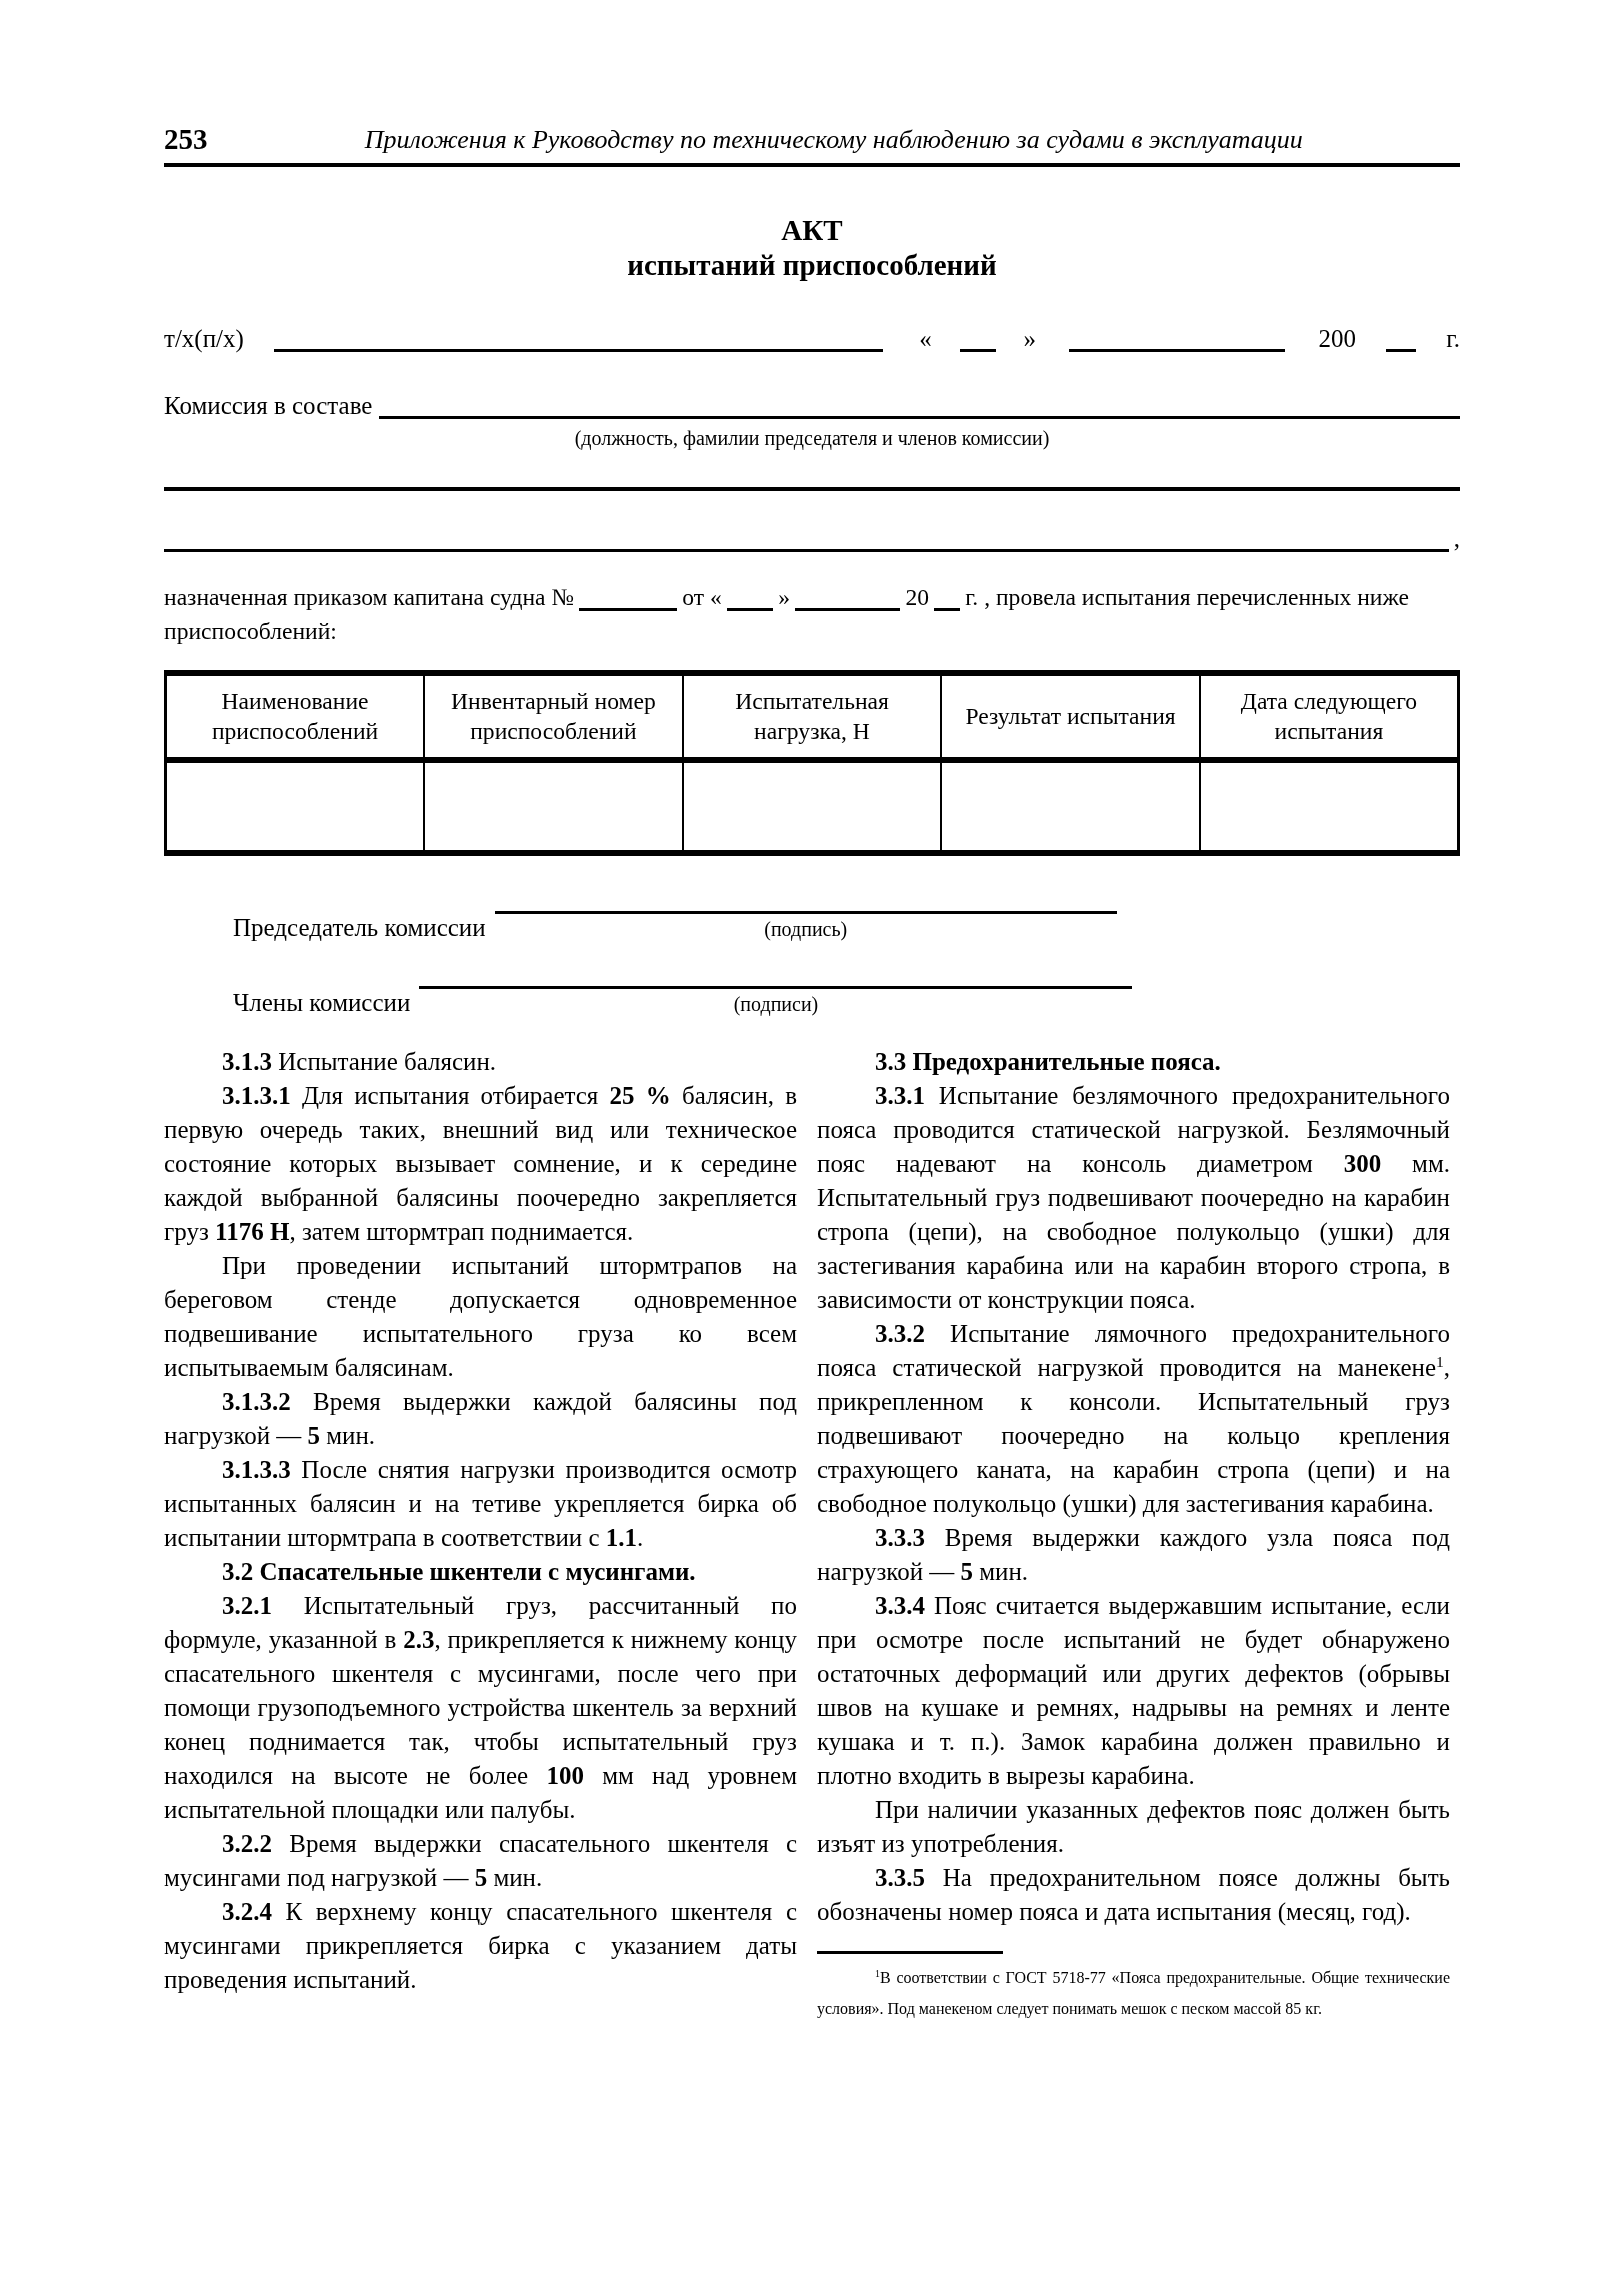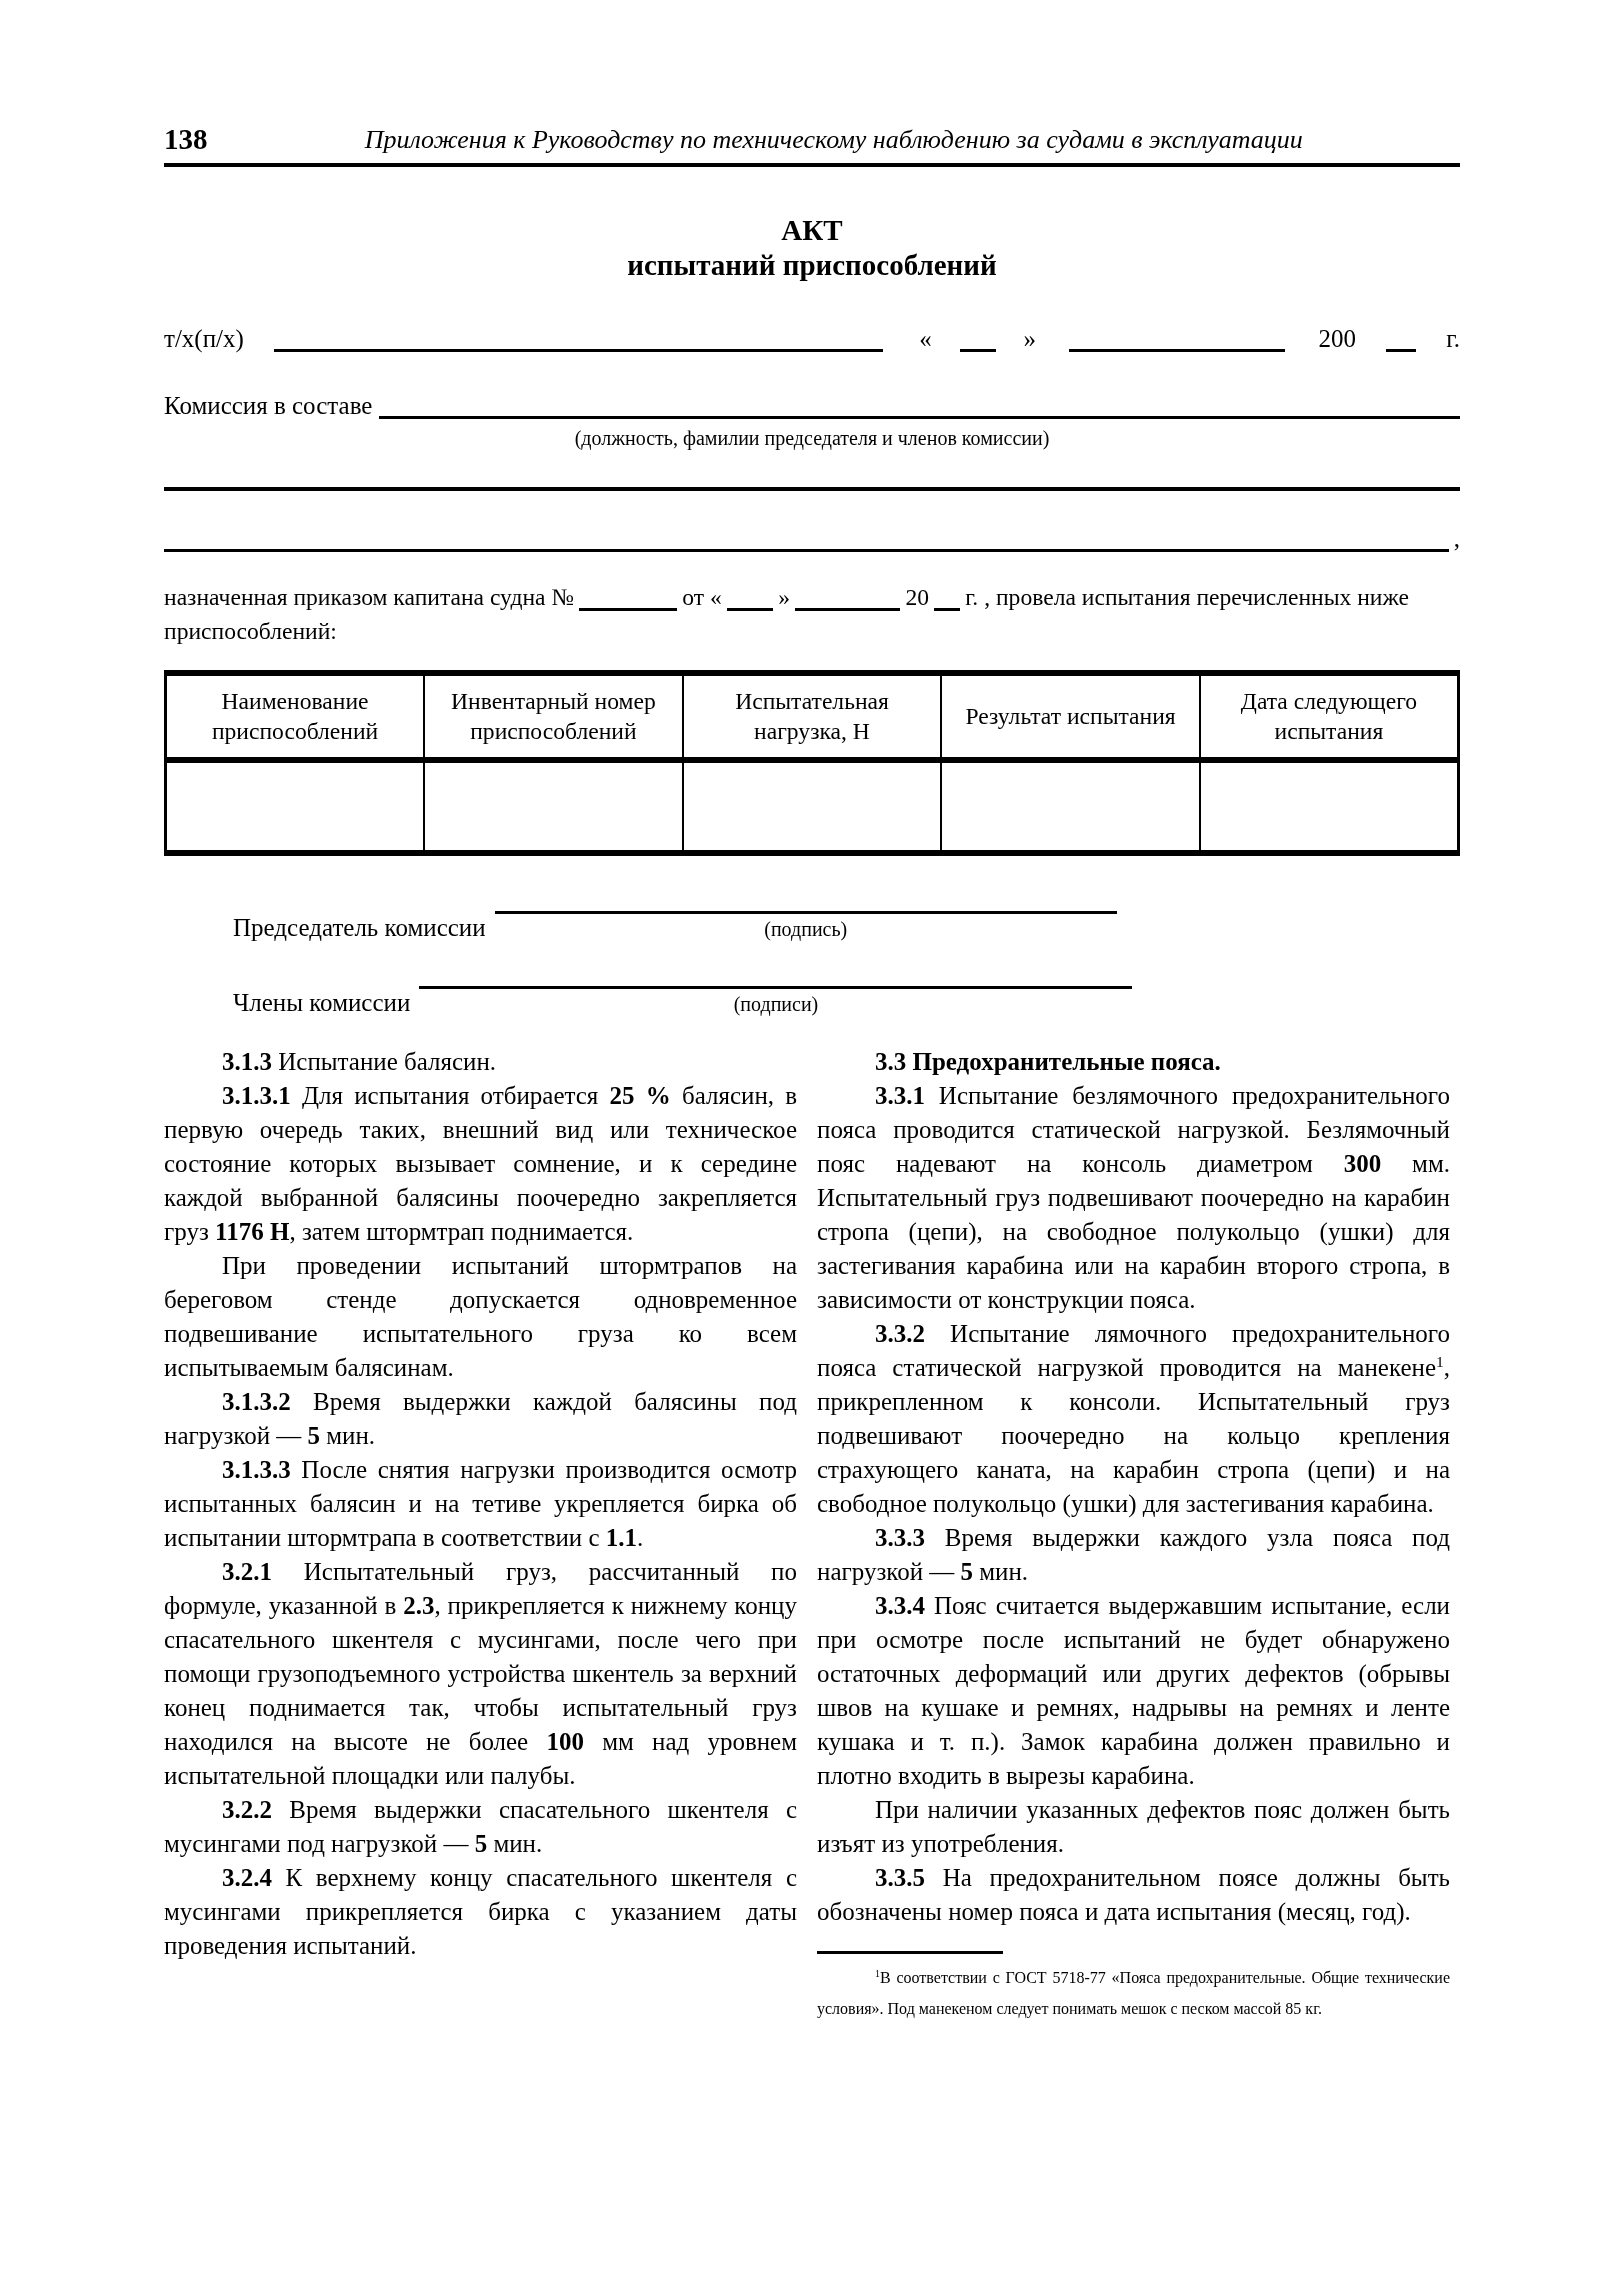--- a/index.html
+++ b/index.html
@@ -74,21 +74,21 @@
   .footnote{margin-top:8px;font-size:16px;line-height:31px;text-align:justify;}
   .footnote p{margin:0;text-indent:58px;}
 </style>
 </head>
 <body>
 
 <div class="page">
   <div class="content">
 
     <div class="phead">
-      <span class="pnum">138</span>
+      <span class="pnum">253</span>
       <span class="phead-title">Приложения к Руководству по техническому наблюдению за судами в эксплуатации</span>
     </div>
 
     <div class="doc-title">
       <div>АКТ</div>
       <div>испытаний приспособлений</div>
     </div>
 
     <div class="form-row mt-line1">
       <span class="lbl">т/х(п/х)</span>
@@ -158,20 +158,21 @@
       </div>
     </div>
 
     <div class="cols">
       <div class="col">
           <p><span class="b">3.1.3 </span><span>Испытание балясин.</span></p>
           <p><span class="b">3.1.3.1 </span><span>Для испытания отбирается </span><span class="b">25 %</span><span> балясин, в первую очередь таких, внешний вид или техническое состояние которых вызывает сомнение, и к середине каждой выбранной балясины поочередно закрепляется груз </span><span class="b">1176 Н</span><span>, затем штормтрап поднимается.</span></p>
           <p><span>При проведении испытаний штормтрапов на береговом стенде допускается одновременное подвешивание испытательного груза ко всем испытываемым балясинам.</span></p>
           <p><span class="b">3.1.3.2 </span><span>Время выдержки каждой балясины под нагрузкой — </span><span class="b">5</span><span> мин.</span></p>
           <p><span class="b">3.1.3.3 </span><span>После снятия нагрузки производится осмотр испытанных балясин и на тетиве укрепляется бирка об испытании штормтрапа в соответствии с </span><span class="b">1.1</span><span>.</span></p>
+          <p><span class="b">3.2 Спасательные шкентели с мусингами.</span></p>
           <p><span class="b">3.2.1 </span><span>Испытательный груз, рассчитанный по формуле, указанной в </span><span class="b">2.3</span><span>, прикрепляется к нижнему концу спасательного шкентеля с мусингами, после чего при помощи грузоподъемного устройства шкентель за верхний конец поднимается так, чтобы испытательный груз находился на высоте не более </span><span class="b">100</span><span> мм над уровнем испытательной площадки или палубы.</span></p>
           <p><span class="b">3.2.2 </span><span>Время выдержки спасательного шкентеля с мусингами под нагрузкой — </span><span class="b">5</span><span> мин.</span></p>
           <p><span class="b">3.2.4 </span><span>К верхнему концу спасательного шкентеля с мусингами прикрепляется бирка с указанием даты проведения испытаний.</span></p>
         </div>
       <div class="col">
         <div>
             <p><span class="b">3.3 Предохранительные пояса.</span></p>
             <p><span class="b">3.3.1 </span><span>Испытание безлямочного предохранительного пояса проводится статической нагрузкой. Безлямочный пояс надевают на консоль диаметром </span><span class="b">300</span><span> мм. Испытательный груз подвешивают поочередно на карабин стропа (цепи), на свободное полукольцо (ушки) для застегивания карабина или на карабин второго стропа, в зависимости от конструкции пояса.</span></p>
             <p><span class="b">3.3.2 </span><span>Испытание лямочного предохранительного пояса статической нагрузкой проводится на манекене</span><sup>1</sup><span>, прикрепленном к консоли. Испытательный груз подвешивают поочередно на кольцо крепления страхующего каната, на карабин стропа (цепи) и на свободное полукольцо (ушки) для застегивания карабина.</span></p>
             <p><span class="b">3.3.3 </span><span>Время выдержки каждого узла пояса под нагрузкой — </span><span class="b">5</span><span> мин.</span></p>

